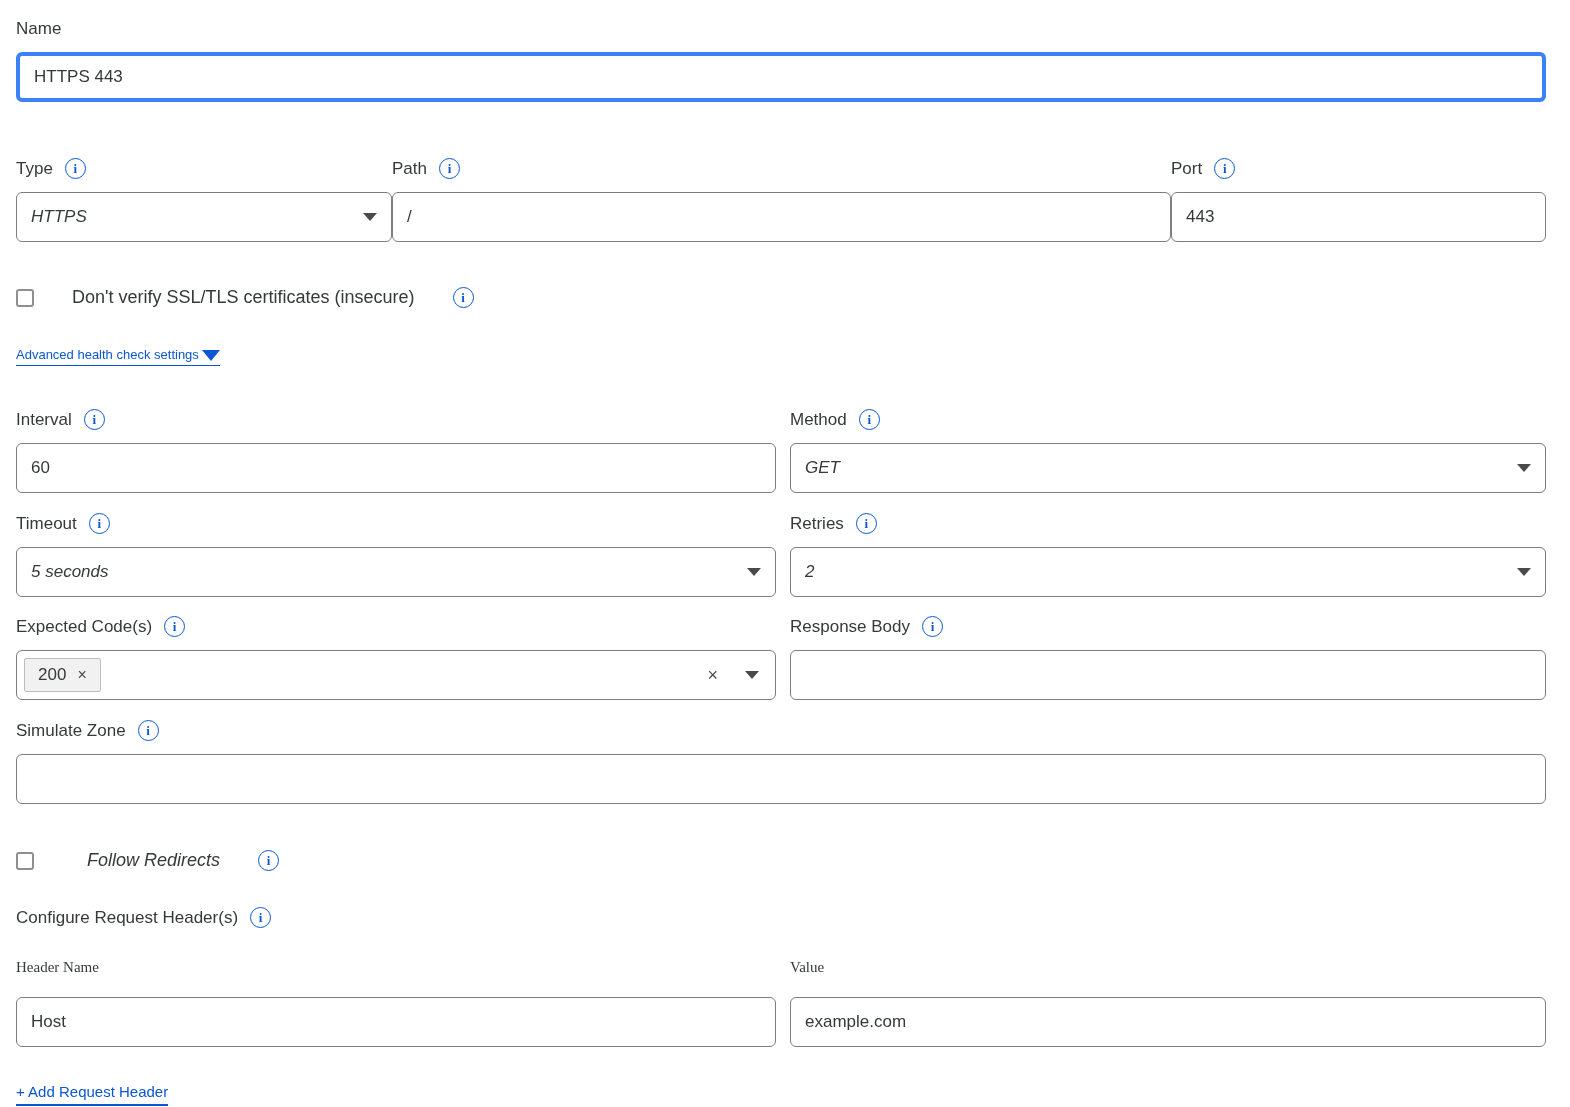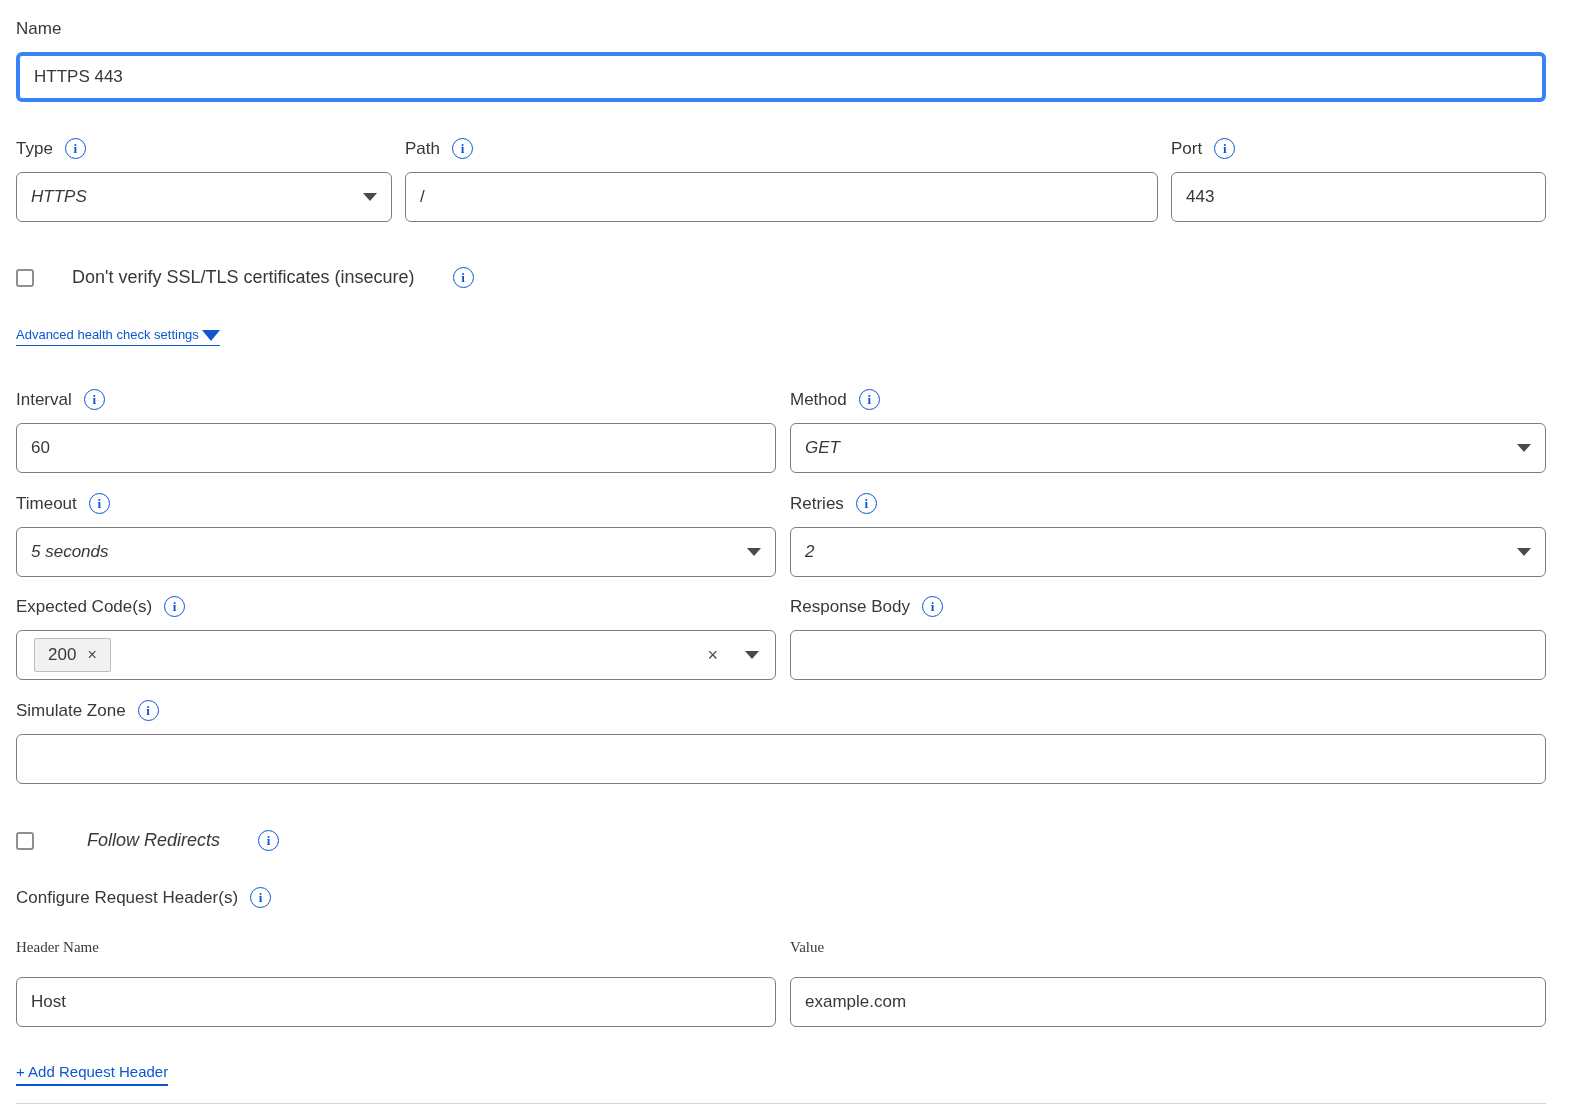--- a/index.html
+++ b/index.html
@@ -43,21 +43,21 @@
     font-style: italic;
   }
   .caret-down {
     width: 0; height: 0;
     border-left: 7px solid transparent; border-right: 7px solid transparent;
     border-top: 8px solid #4a4a4a;
     flex: 0 0 auto;
   }
 
   
-  .row-3 { display: flex; gap: 13px; margin-top: 36px; }
+  .row-3 { display: flex; margin-top: 56px; }
   .col-type { width: 376px; flex: 0 0 376px; }
   .col-path { flex: 1 1 auto; }
   .col-port { width: 375px; flex: 0 0 375px; }
 
   .grid-2 { display: grid; grid-template-columns: 760px 1fr; column-gap: 14px; }
   .mt-45 { margin-top: 45px; }
   .mt-37 { margin-top: 37px; }
   .mt-36 { margin-top: 36px; }
   .mt-33 { margin-top: 43px; }
   .mt-29 { margin-top: 29px; }
@@ -92,21 +92,21 @@
     color: #0a57d1; font-size: 15px; text-decoration: none;
     border-bottom: 2px solid #0a57d1; padding-bottom: 4px;
     display: inline-block; cursor: pointer; width: fit-content;
   }
 
   
   .multiselect {
     height: 50px; width: 100%;
     border: 1px solid #7e7e7e; border-radius: 6px;
     display: flex; align-items: center;
-    padding: 0 16px 0 17px; background: #fff; cursor: pointer;
+    padding: 0 16px 0 7px; background: #fff; cursor: pointer;
   }
   .chip {
     background: #f1f1f1; border: 1px solid #bdbdbd; border-radius: 2px;
     padding: 6px 13px; font-size: 17px; color: #36393a;
     display: inline-flex; align-items: center; gap: 11px;
   }
   .chip .chip-remove { color: #4a4a4a; font-size: 16px; cursor: pointer; line-height: 1; }
   .ms-controls { margin-left: auto; display: flex; align-items: center; gap: 27px; }
   .ms-clear { color: #4a4a4a; font-size: 18px; cursor: pointer; line-height: 1; }
 

